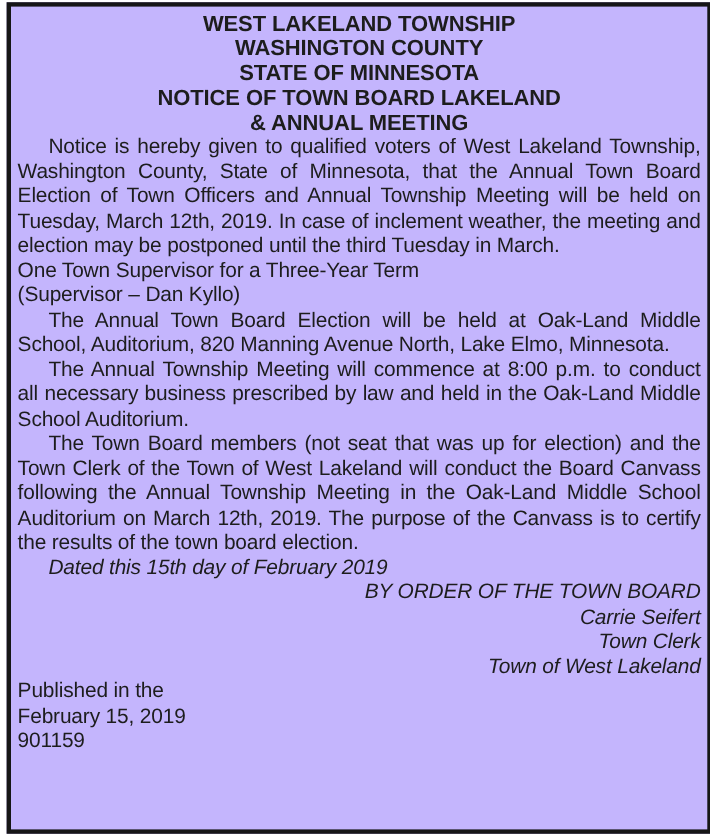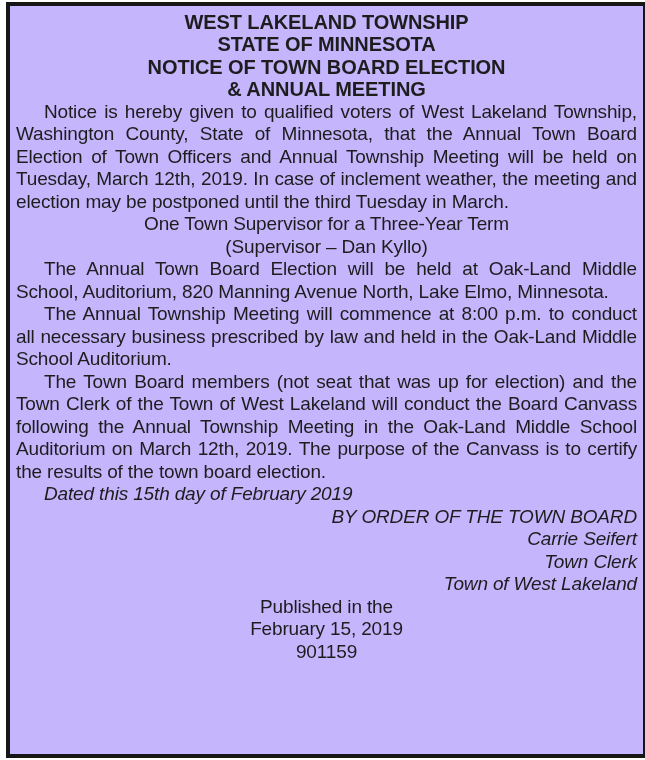--- a/index.html
+++ b/index.html
@@ -39,21 +39,20 @@
     line-height: 22.5px;
     letter-spacing: -0.15px;
   }
   .para {
     margin: 0;
     text-align: justify;
     text-indent: 28px;
   }
   .center-line {
     margin: 0;
-    text-align: center;
   }
   .left-line {
     margin: 0;
     text-align: right;
     font-style: italic;
   }
   .indent-line {
     margin: 0;
     text-align: left;
     text-indent: 28px;
@@ -61,22 +60,23 @@
   }
 </style>
 </head>
 <body>
 
 <div class="notice-box">
   <div class="notice-inner">
 
     <div>
       <div class="hdr">WEST LAKELAND TOWNSHIP</div>
+      <div class="hdr">WASHINGTON COUNTY</div>
       <div class="hdr">STATE OF MINNESOTA</div>
-      <div class="hdr">NOTICE OF TOWN BOARD ELECTION</div>
+      <div class="hdr">NOTICE OF TOWN BOARD LAKELAND</div>
       <div class="hdr">&amp; ANNUAL MEETING</div>
     </div>
 
     <div class="body-text">
       <p class="para">Notice is hereby given to qualified voters of West Lakeland Township, Washington County, State of Minnesota, that the Annual Town Board Election of Town Officers and Annual Township Meeting will be held on Tuesday, March 12th, 2019. In case of inclement weather, the meeting and election may be postponed until the third Tuesday in March.</p>
       <p class="center-line">One Town Supervisor for a Three-Year Term</p>
       <p class="center-line">(Supervisor – Dan Kyllo)</p>
       <p class="para">The Annual Town Board Election will be held at Oak-Land Middle School, Auditorium, 820 Manning Avenue North, Lake Elmo, Minnesota.</p>
       <p class="para">The Annual Township Meeting will commence at 8:00 p.m. to conduct all necessary business prescribed by law and held in the Oak-Land Middle School Auditorium.</p>
       <p class="para">The Town Board members (not seat that was up for election) and the Town Clerk of the Town of West Lakeland will conduct the Board Canvass following the Annual Township Meeting in the Oak-Land Middle School Auditorium on March 12th, 2019. The purpose of the Canvass is to certify the results of the town board election.</p>

